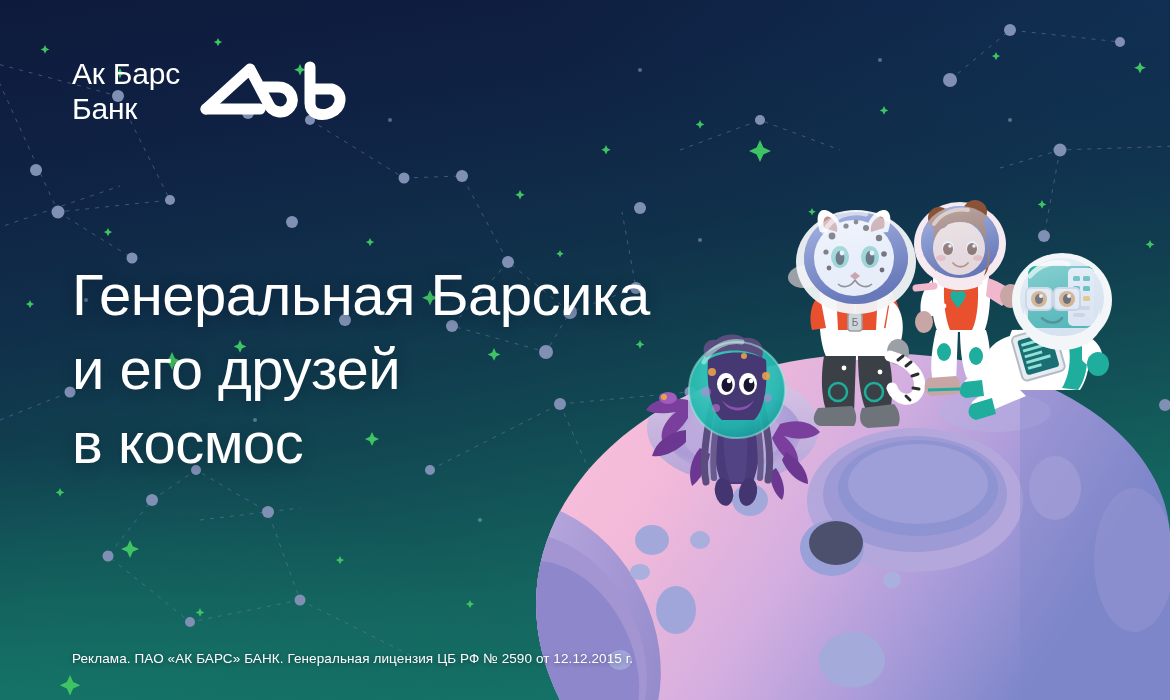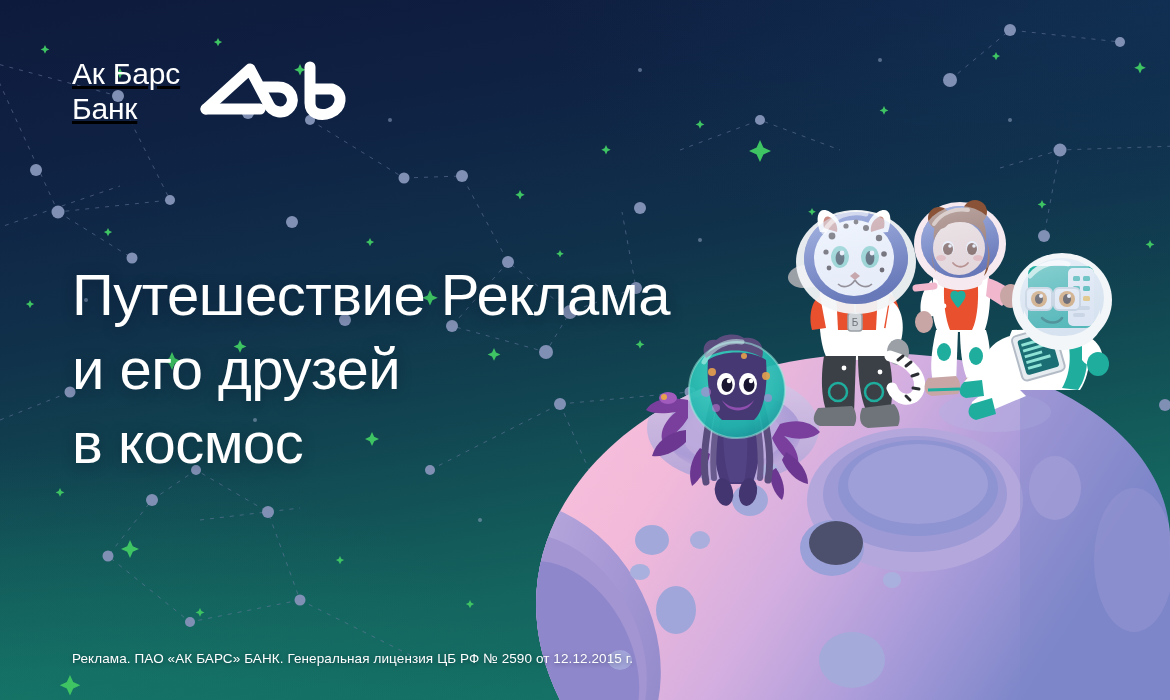--- a/index.html
+++ b/index.html
@@ -45,21 +45,20 @@
 
   
   .characters { position:absolute; left:0; top:0; width:1170px; height:700px; }
   .characters svg { position:absolute; left:0; top:0; width:1170px; height:700px; }
 
   
   .logo {
     position:absolute; left:72px; top:55px;
     display:flex; align-items:center; gap:18px;
     z-index:20;
-    text-decoration:underline;
   }
   .logo-text {
     color:#ffffff;
     font-size:30px;
     line-height:35px;
     font-weight:400;
     letter-spacing:-0.2px;
     white-space:pre-line;
   }
   .logo-mark { width:160px; height:72px; display:block; }
@@ -540,19 +539,19 @@
 Банк</div>
     <svg class="logo-mark" viewBox="0 0 160 72" xmlns="http://www.w3.org/2000/svg">
       <g fill="none" stroke="#ffffff" stroke-width="11" stroke-linecap="round" stroke-linejoin="round">
         <path d="M8 54 L52 14 L70 48 C 74 58 86 60 92 52 C 98 44 92 32 80 32 L64 32"></path>
         <path d="M8 54 L62 54"></path>
         <path d="M112 12 L112 48 C 112 58 122 62 132 58 C 144 53 146 38 134 34 L114 34"></path>
       </g>
     </svg>
   </div>
 
-  <h1 class="headline">Путешествие Реклама
+  <h1 class="headline">Генеральная Барсика
 и его друзей
 в космос</h1>
 
   <div class="legal">Реклама. ПАО «АК БАРС» БАНК. Генеральная лицензия ЦБ РФ № 2590 от 12.12.2015 г.</div>
 
 </div>
 
 </body></html>

